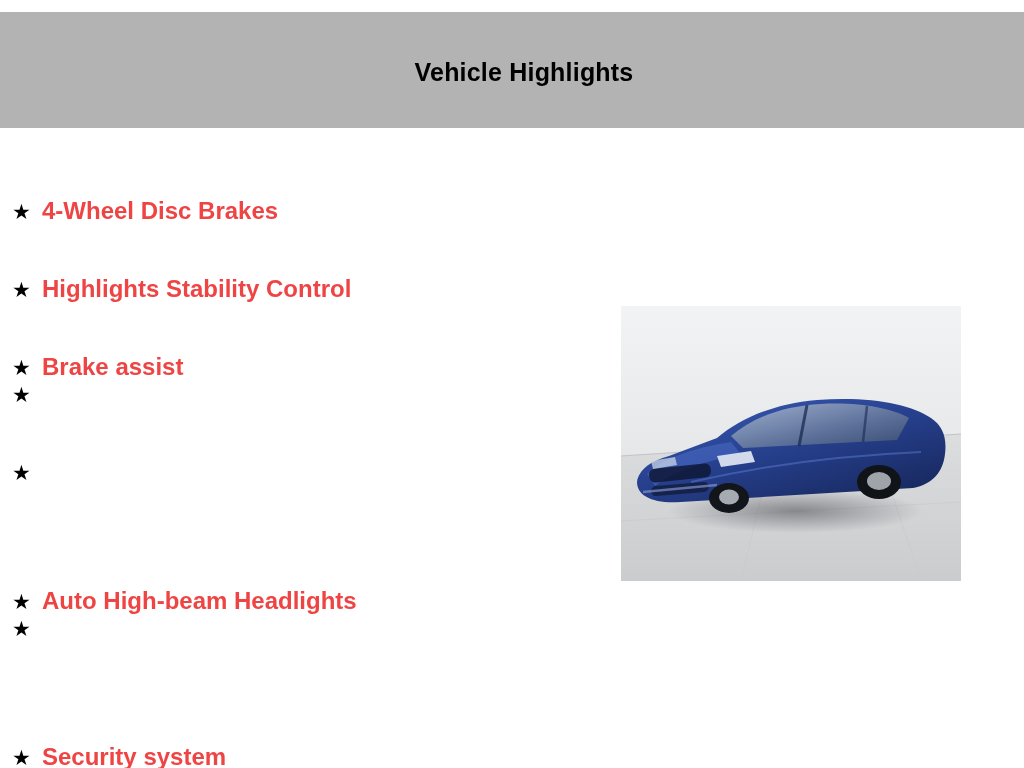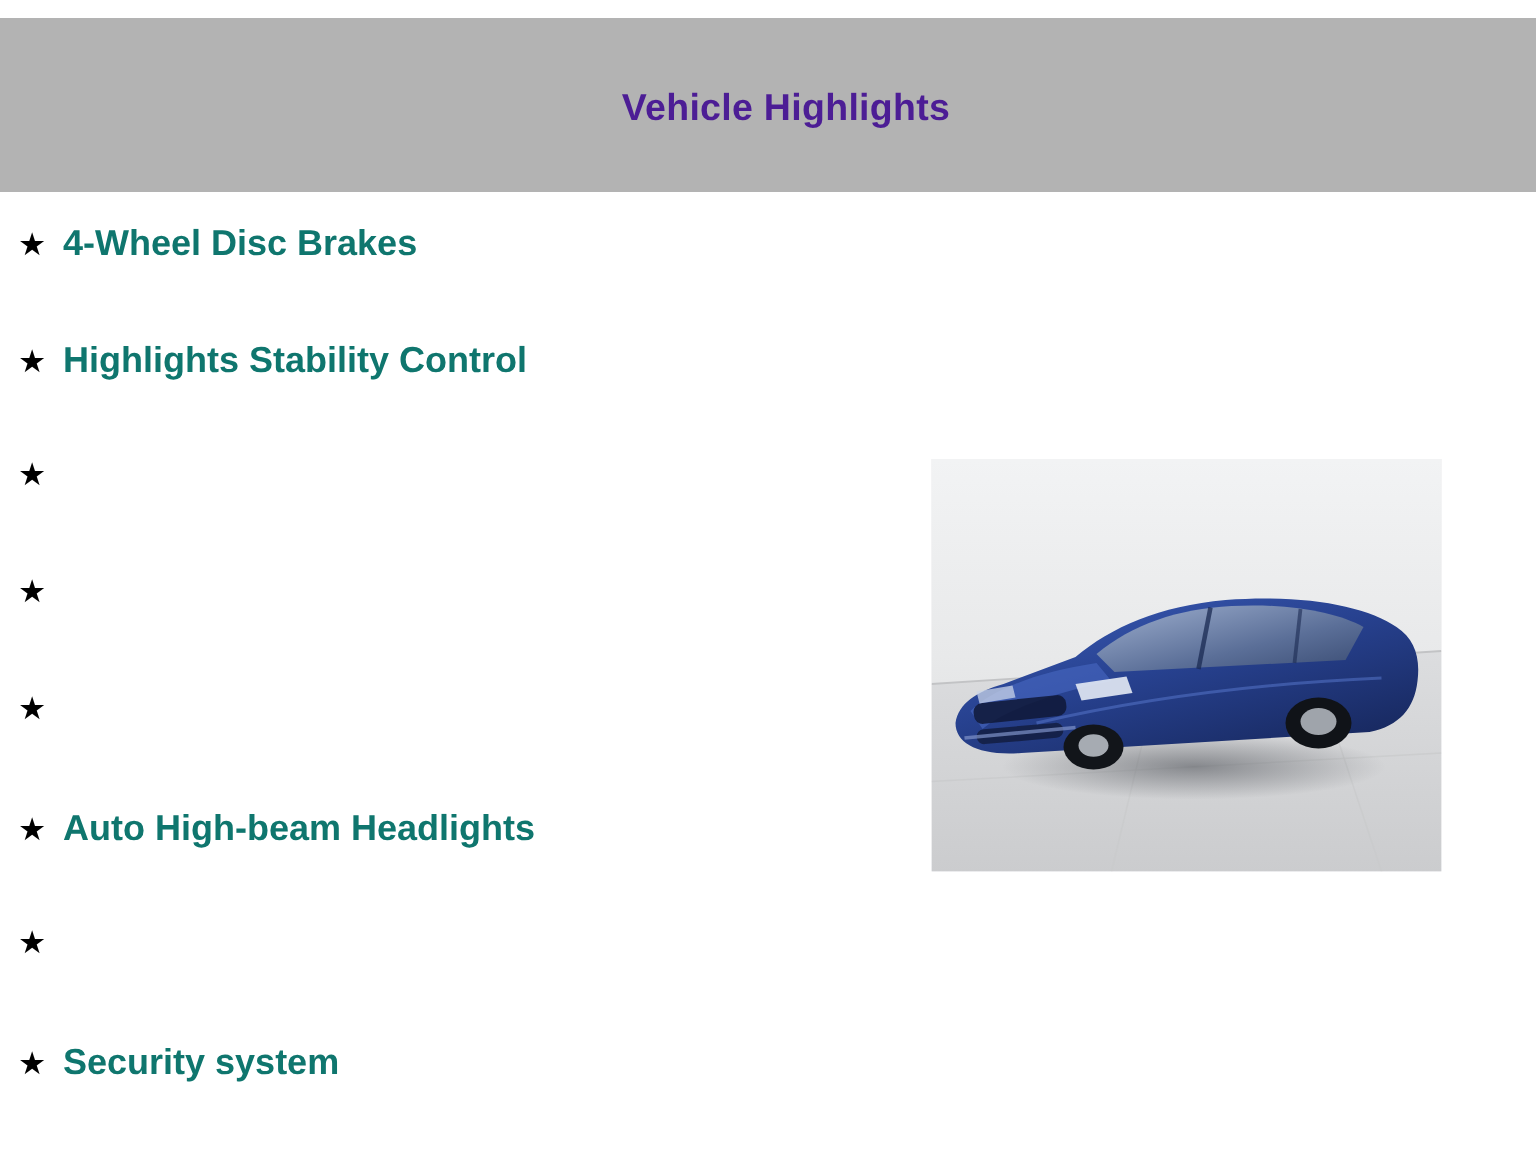--- a/index.html
+++ b/index.html
@@ -26,21 +26,21 @@
     width: 1024px;
     height: 116px;
     background: #b3b3b3;
     display: flex;
     align-items: center;
     justify-content: center;
   }
   .header-title {
     font-size: 25px;
     font-weight: bold;
-    color: #4c1d95;
+    color: #000000;
     letter-spacing: 0.2px;
     text-align: center;
     margin-top: 4px;
     margin-left: 24px;
   }
   .content {
     position: absolute;
     left: 0;
     top: 128px;
     width: 1024px;
@@ -66,23 +66,24 @@
     width: 30px;
     flex: 0 0 30px;
     font-size: 21px;
     line-height: 1;
     color: #000000;
     text-align: left;
   }
   .highlight-label {
     font-size: 24px;
     font-weight: bold;
-    color: #0f766e;
+    color: #ef4444;
     line-height: 1.1;
     white-space: nowrap;
+    margin-top: 48px;
   }
   .vehicle-photo {
     position: absolute;
     left: 621px;
     top: 178px;
     width: 340px;
     height: 275px;
     overflow: hidden;
     background: #e9eaec;
   }
@@ -105,20 +106,21 @@
       <li class="highlight-item">
         <span class="bullet-star">★</span>
         <span class="highlight-label">4-Wheel Disc Brakes</span>
       </li>
       <li class="highlight-item">
         <span class="bullet-star">★</span>
         <span class="highlight-label">Highlights Stability Control</span>
       </li>
       <li class="highlight-item">
         <span class="bullet-star">★</span>
+        <span class="highlight-label">Brake assist</span>
       </li>
       <li class="highlight-item">
         <span class="bullet-star">★</span>
       </li>
       <li class="highlight-item">
         <span class="bullet-star">★</span>
       </li>
       <li class="highlight-item">
         <span class="bullet-star">★</span>
         <span class="highlight-label">Auto High-beam Headlights</span>

